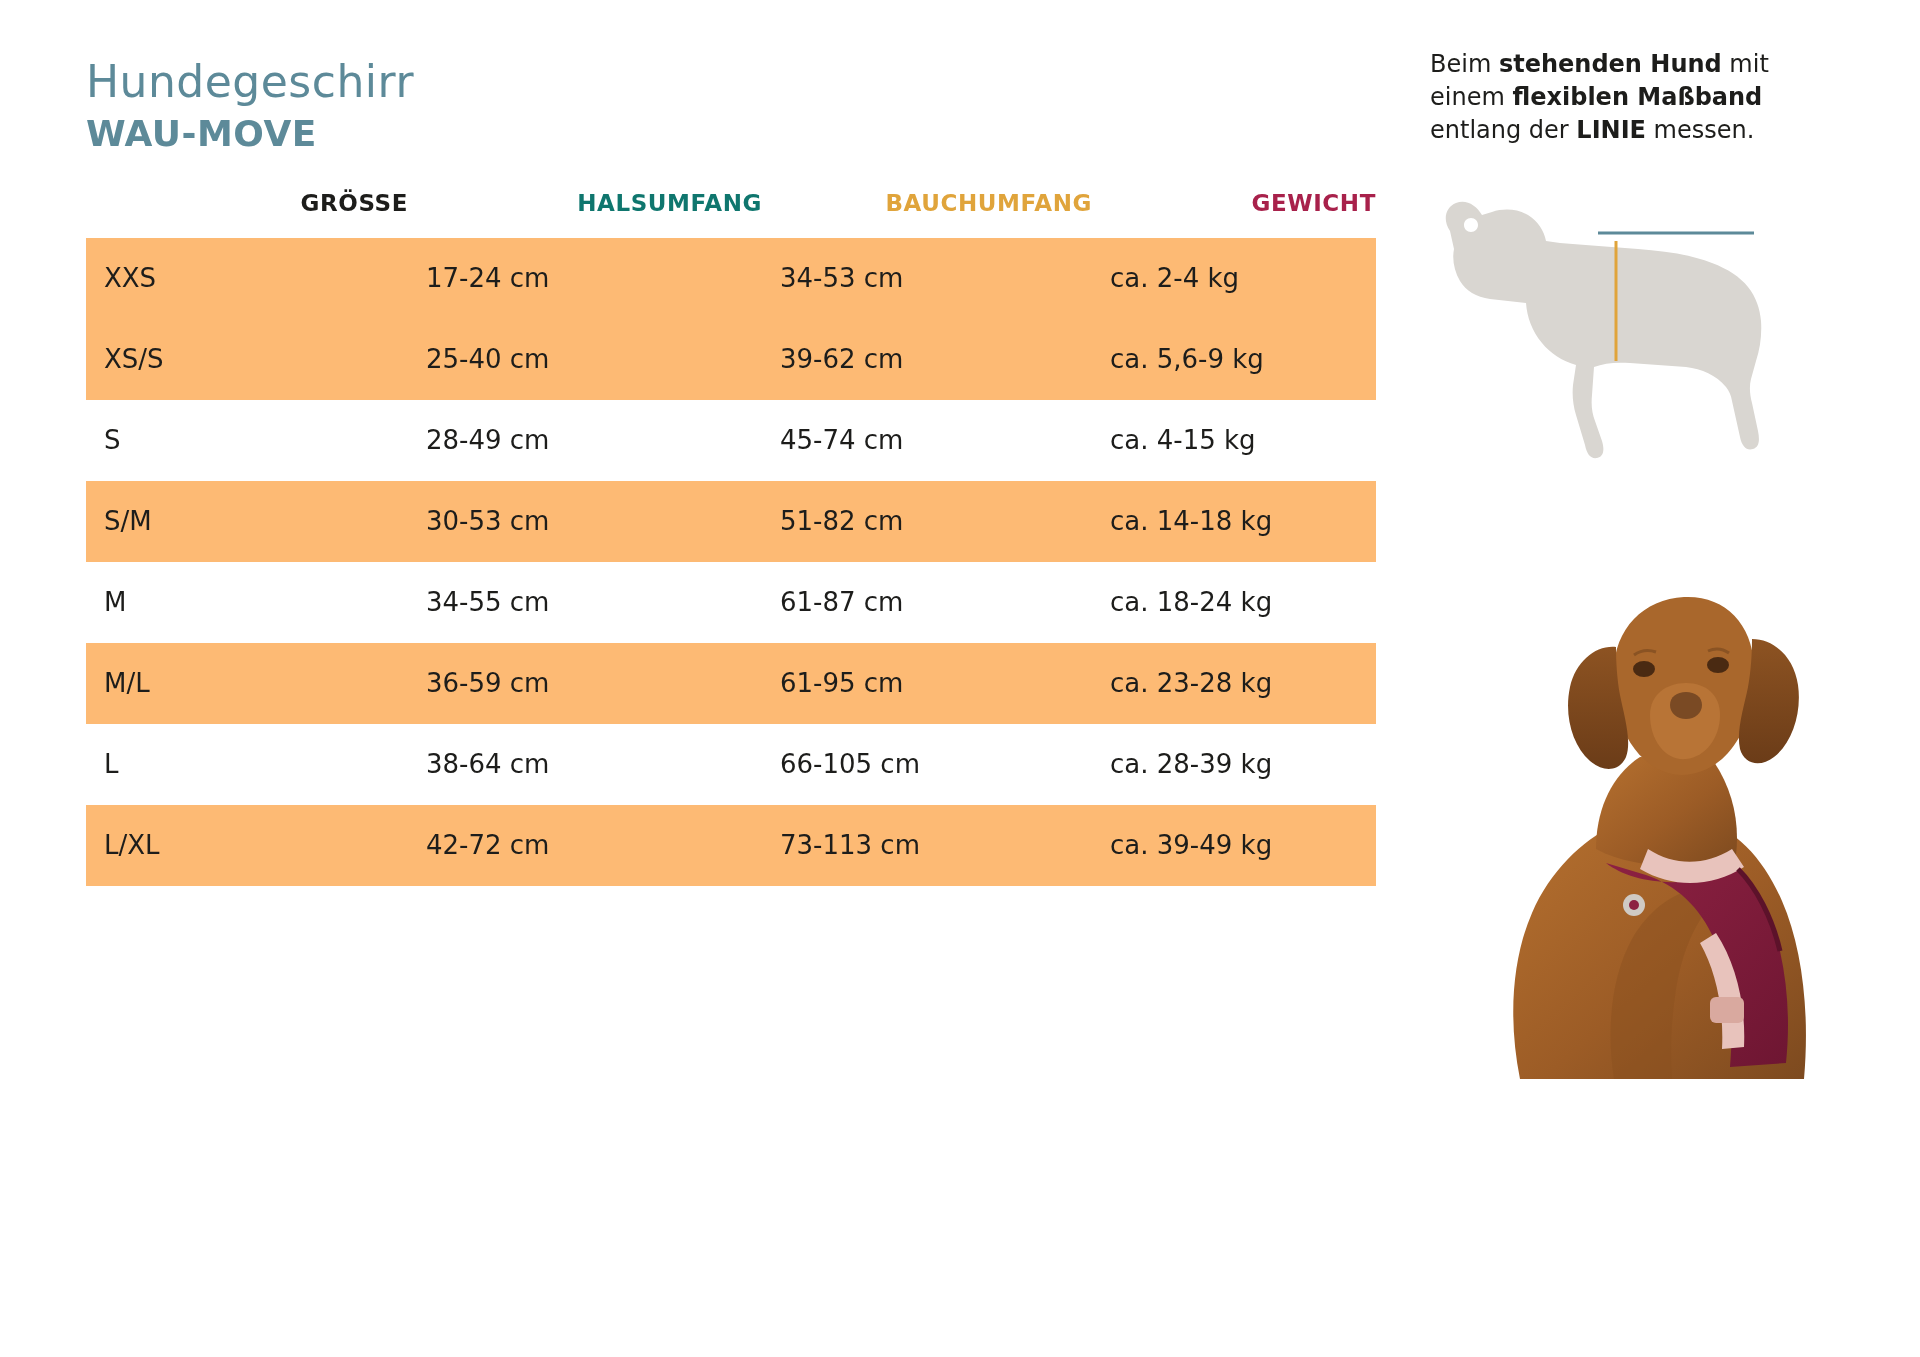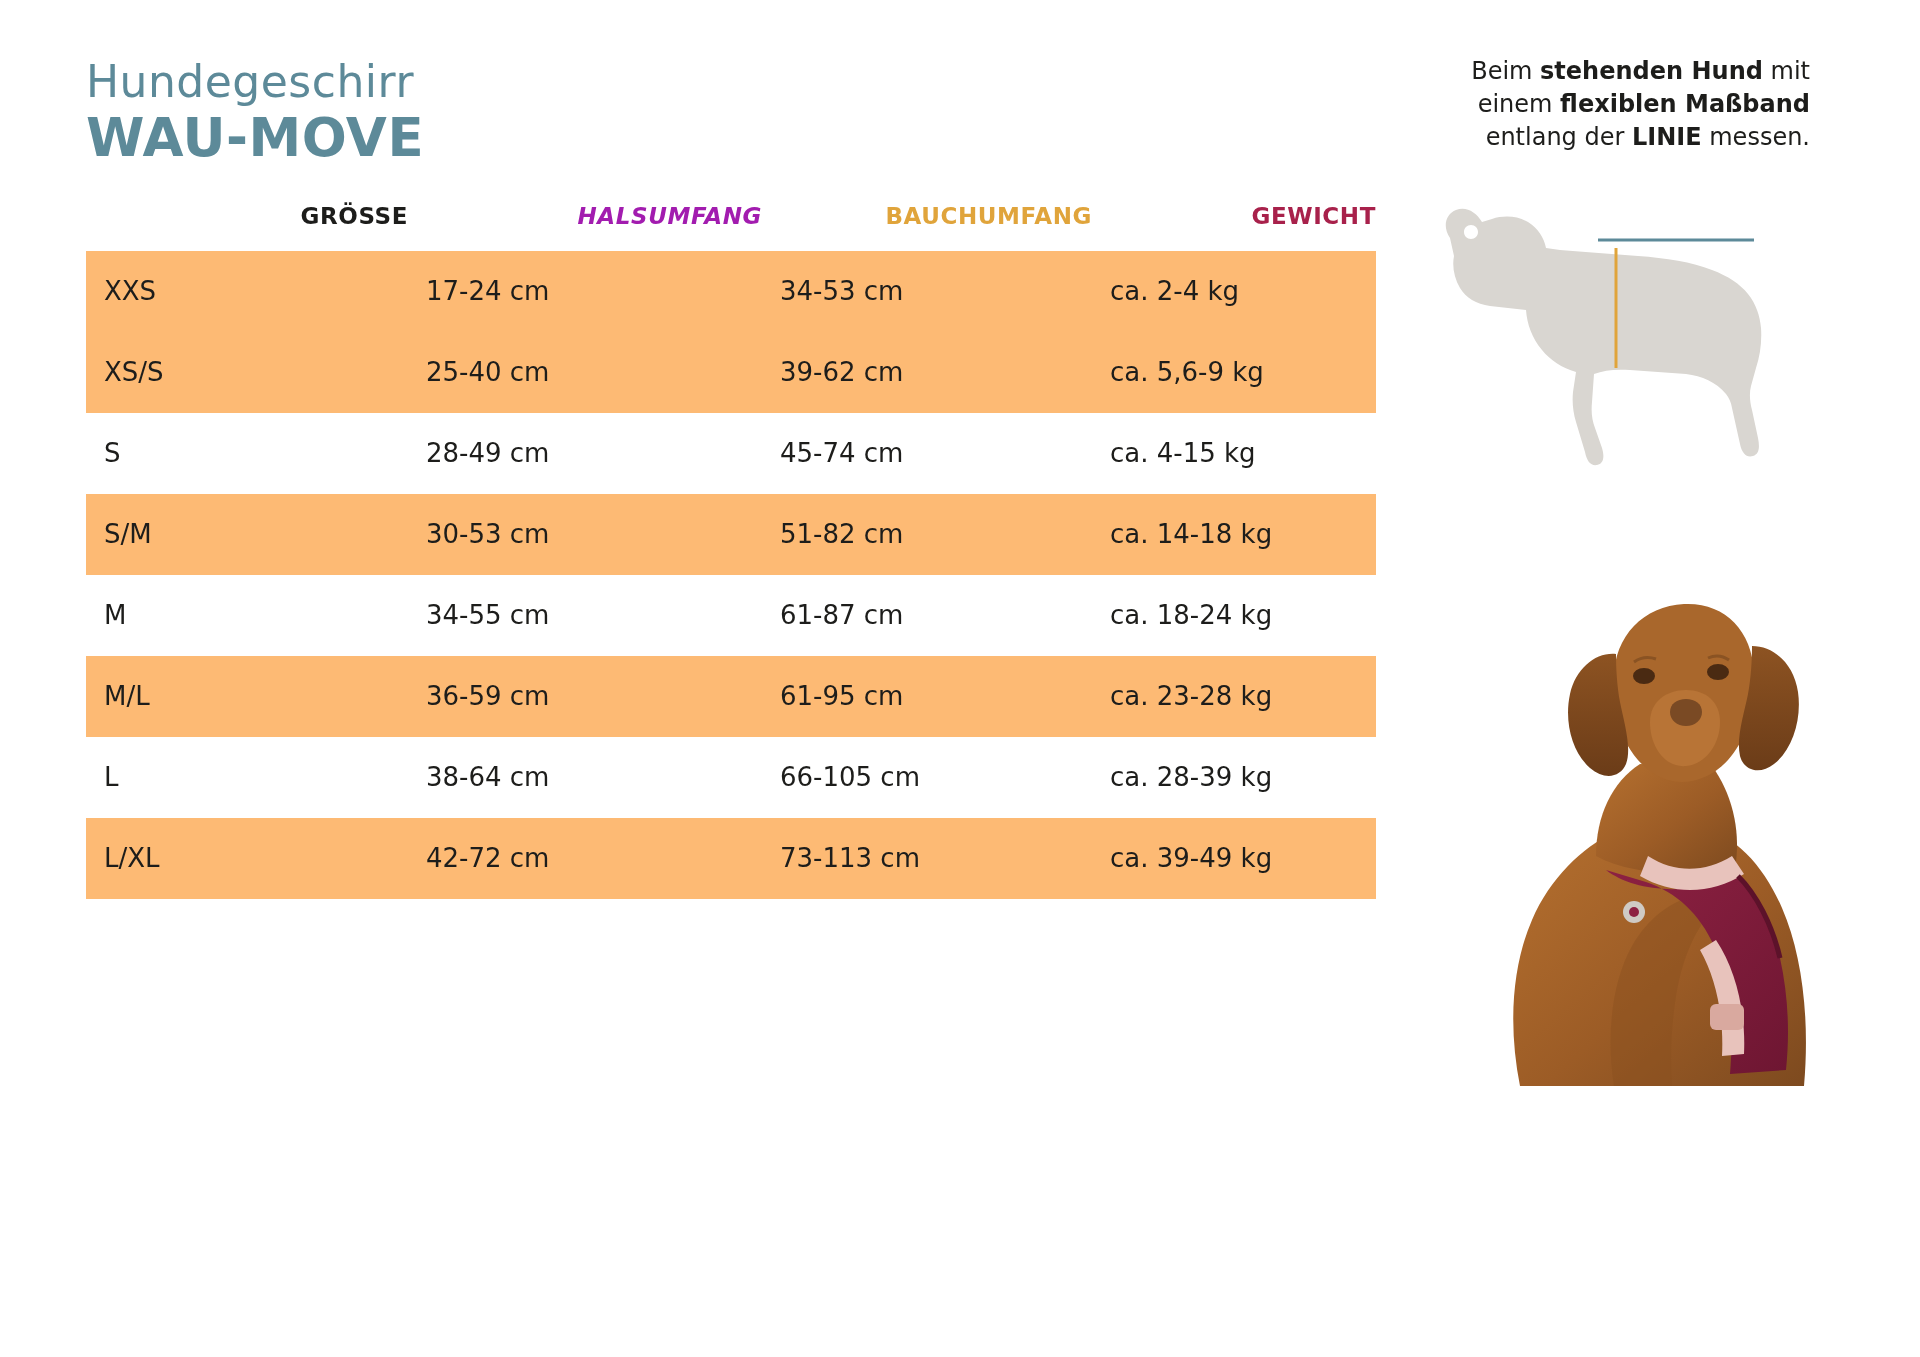--- a/index.html
+++ b/index.html
@@ -36,26 +36,26 @@
   .title-line1 {
     font-family: "DejaVu Sans", sans-serif;
     font-size: 44px;
     font-weight: 400;
     letter-spacing: 0.5px;
     color: #5d8a99;
     line-height: 1.08;
   }
   .title-line2 {
     font-family: "DejaVu Sans", sans-serif;
-    font-size: 53px;
+    font-size: 36px;
     font-weight: 700;
     letter-spacing: 0.5px;
     color: #5d8a99;
     line-height: 1.12;
-    margin-top: 2px;
+    margin-top: 8px;
   }
 
   table.size-table {
     border-collapse: collapse;
     width: 1290px;
     table-layout: fixed;
   }
   table.size-table col.c1 { width: 322px; }
   table.size-table col.c2 { width: 354px; }
   table.size-table col.c3 { width: 330px; }
@@ -65,21 +65,21 @@
     text-align: right;
     font-family: "DejaVu Sans", sans-serif;
     font-size: 23px;
     font-weight: 700;
     letter-spacing: 0.6px;
     padding: 18px 0 22px 18px;
     vertical-align: bottom;
     white-space: nowrap;
   }
   th.h-groesse { color: #1d1d1b; }
-  th.h-hals    { color: #a21caf; font-style: italic; }
+  th.h-hals    { color: #0f766e; }
   th.h-bauch   { color: #e0a43b; }
   th.h-gewicht { color: #a8214b; }
 
   table.size-table tbody td {
     font-family: "DejaVu Sans", sans-serif;
     font-size: 26px;
     font-weight: 400;
     color: #1d1d1b;
     padding: 0 0 0 18px;
     height: 81px;
@@ -92,27 +92,27 @@
 
   
   .right-col {
     position: absolute;
     left: 1400px;
     top: 48px;
     width: 440px;
   }
 
   .instructions {
-    text-align: right;
+    text-align: left;
     font-family: "DejaVu Sans", sans-serif;
     font-size: 24px;
     line-height: 1.38;
     color: #1d1d1b;
     width: 380px;
-    margin: 7px auto;
+    margin: 0 auto;
   }
   .instructions b { font-weight: 700; }
 
   
   .silhouette-wrap {
     position: relative;
     width: 400px;
     height: 330px;
     margin: 32px auto 0 auto;
   }

